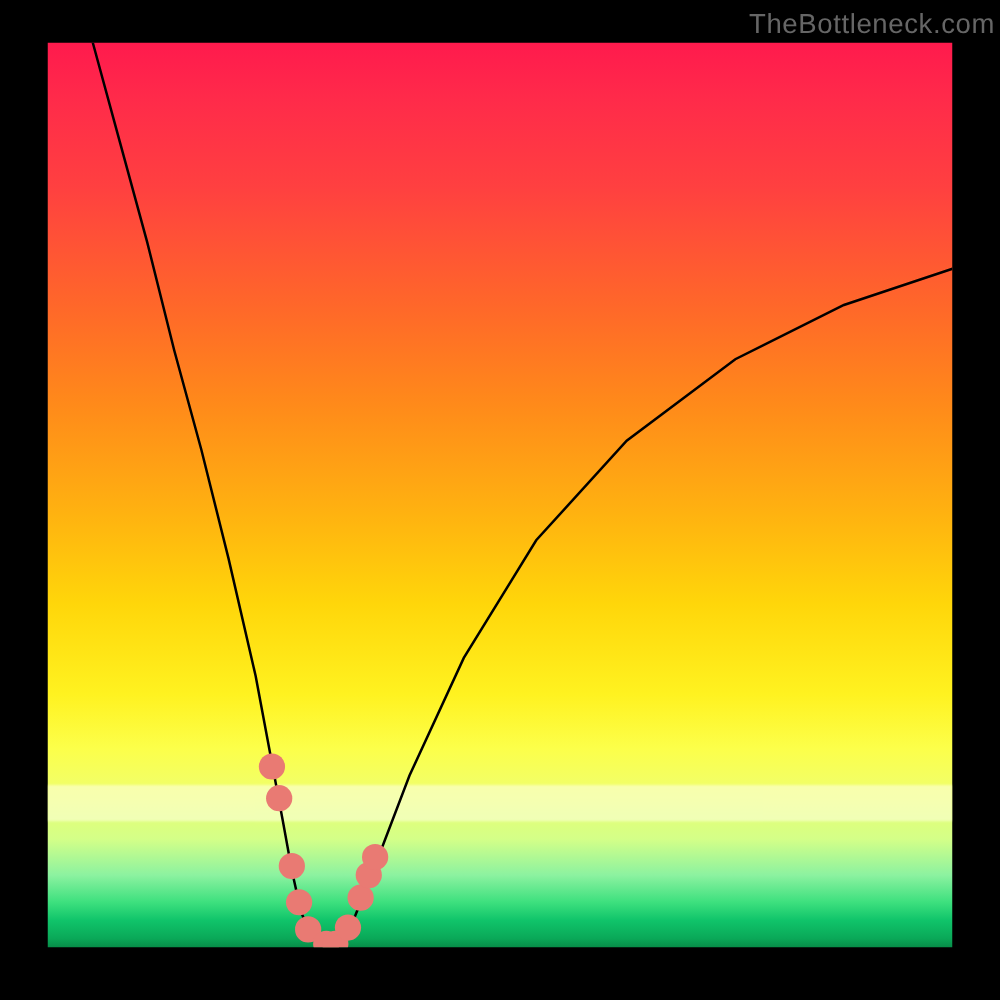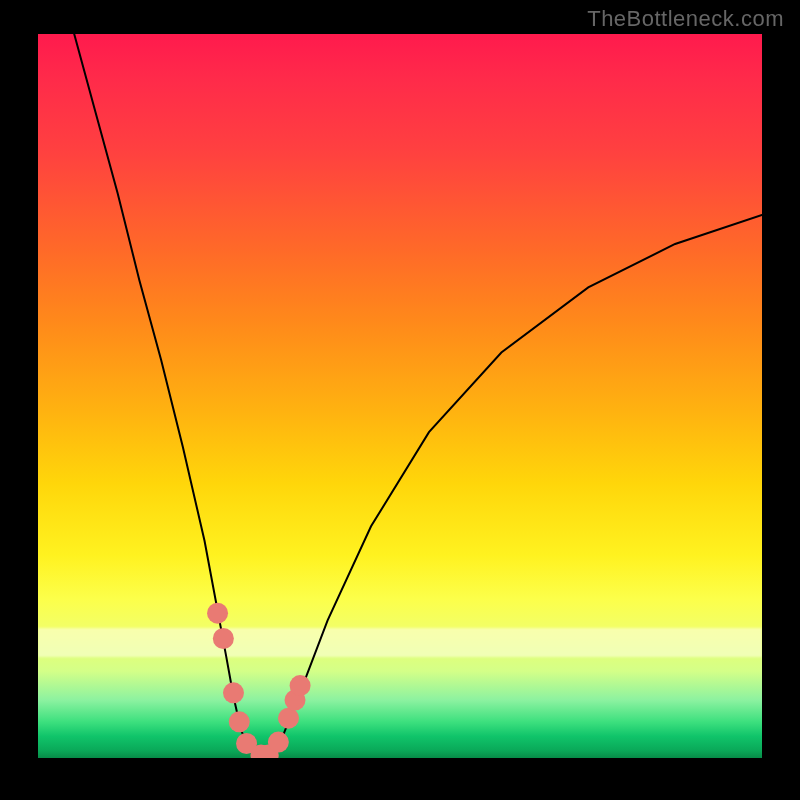--- a/index.html
+++ b/index.html
@@ -13,21 +13,21 @@
   }
   .frame {
     position: relative;
     width: 800px;
     height: 800px;
     background: #000;
   }
   .watermark {
     position: absolute;
     top: 6px;
-    right: 16px;
+    right: 4px;
     color: #666666;
     font-size: 22px;
     font-weight: 500;
     letter-spacing: 0.5px;
     z-index: 50;
     user-select: none;
   }
   .plot-area {
     position: absolute;
     left: 38px;

